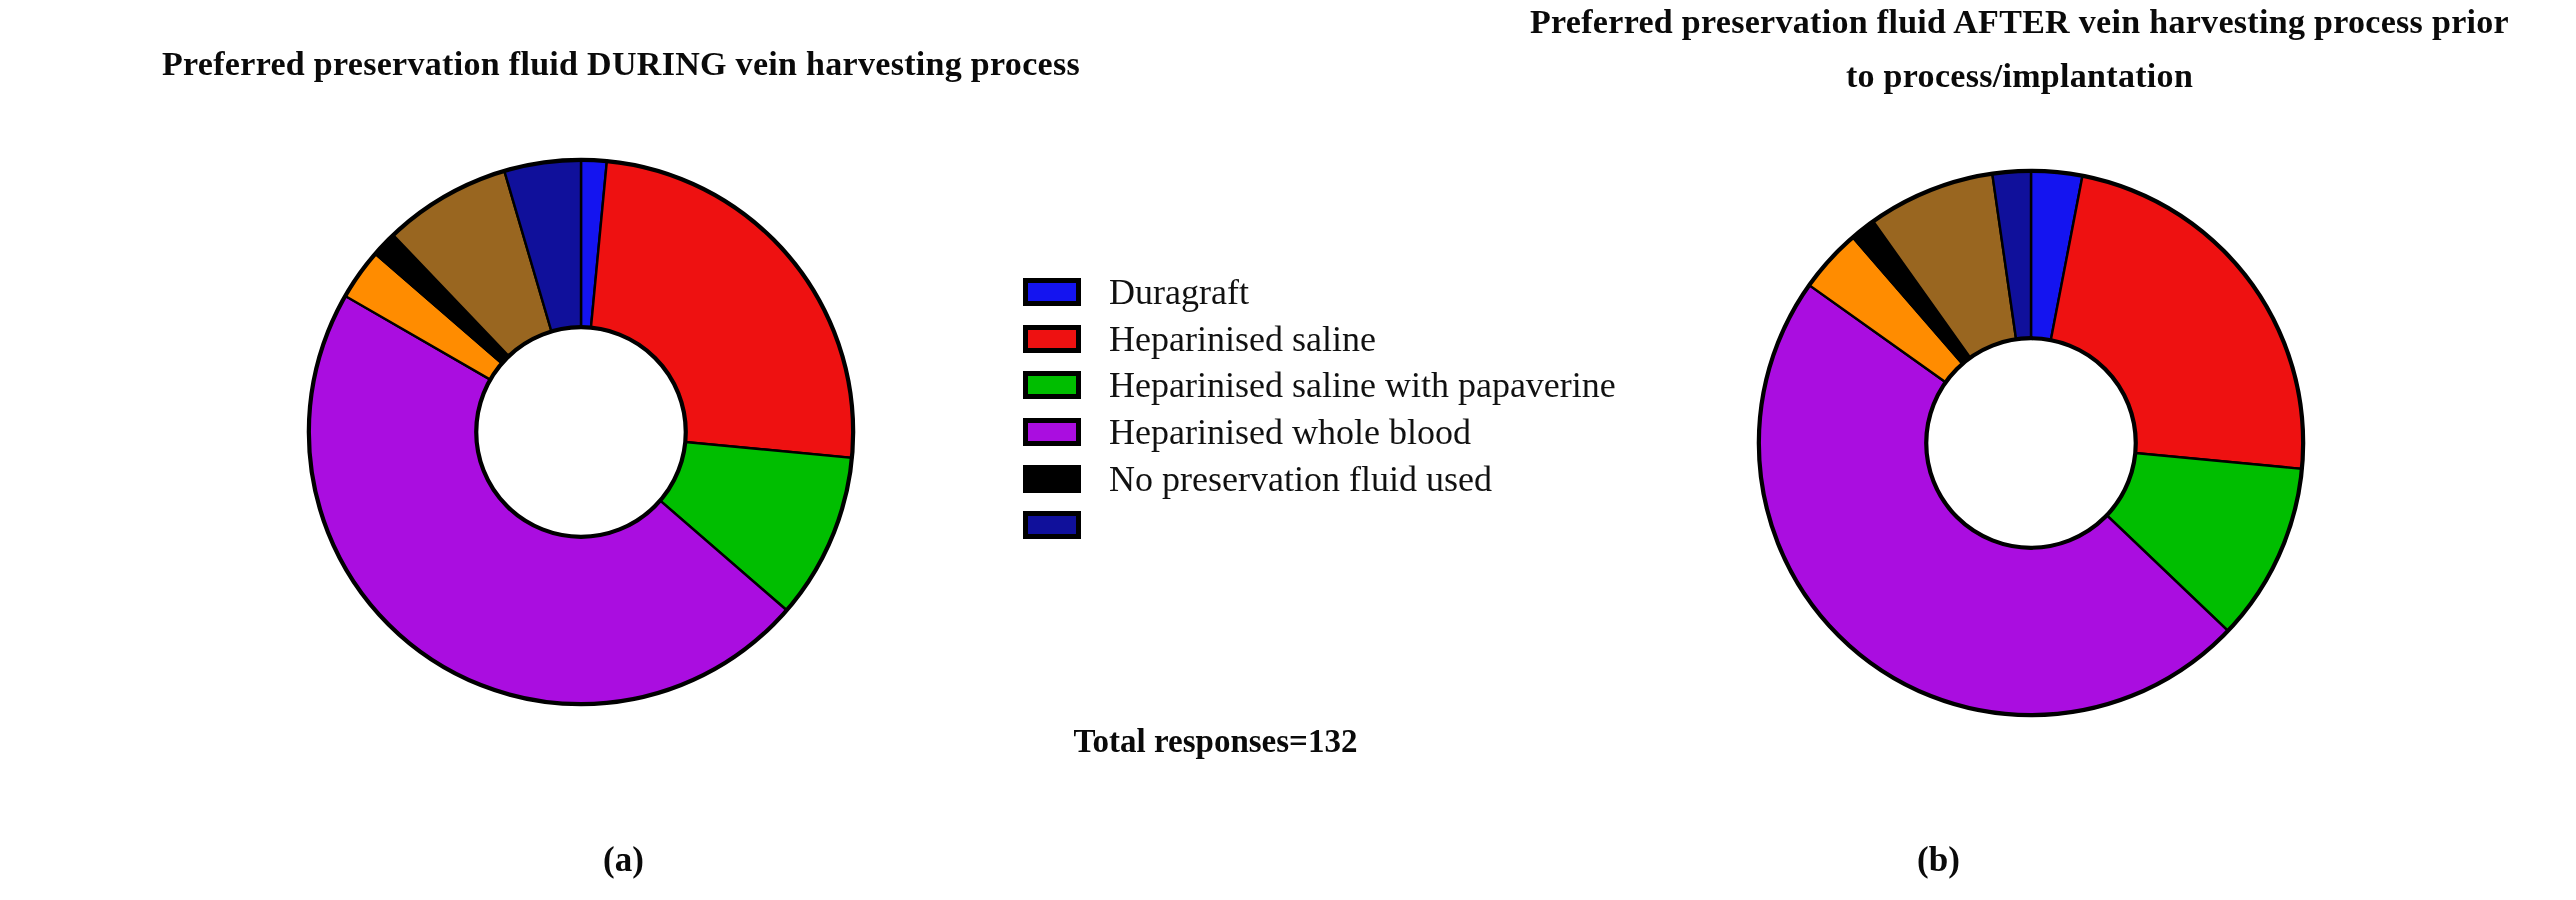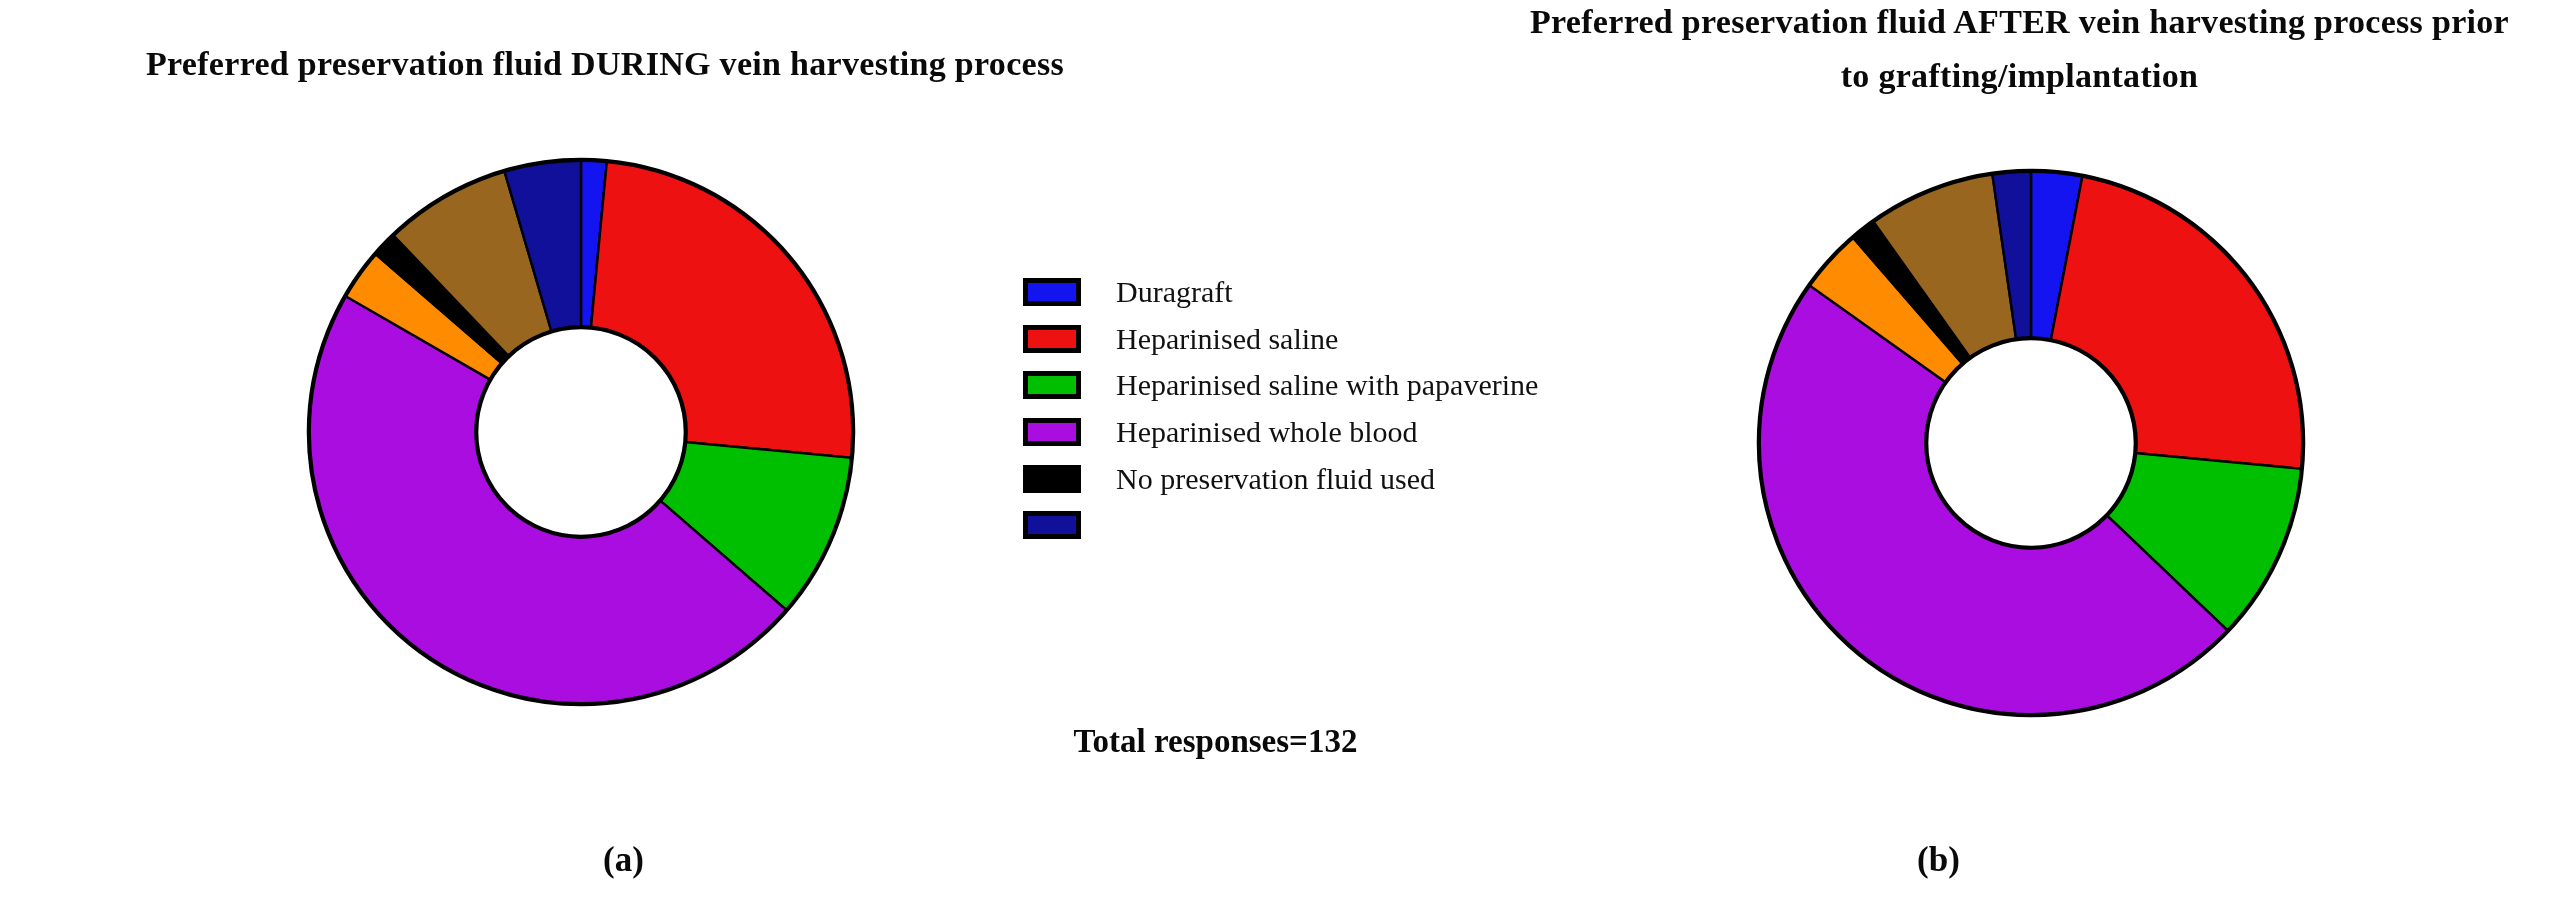--- a/index.html
+++ b/index.html
@@ -18,21 +18,21 @@
   .abs { position: absolute; }
 
   .chart-title {
     font-size: 34px;
     font-weight: bold;
     text-align: center;
     letter-spacing: 0.3px;
     line-height: 54px;
     color: #0a0a0a;
   }
-  #title-a { left: 0px;    top: 37px;  width: 1162px; padding-left: 24px; }
+  #title-a { left: 16px;    top: 37px;  width: 1162px; padding-left: 24px; }
   #title-b { left: 1463px; top: -4.8px;  width: 1113px; }
 
   #donut-a { left: 298px;  top: 149px; width: 566px; height: 566px; }
   #donut-b { left: 1748px; top: 160px; width: 566px; height: 566px; }
 
   #legend {
     left: 1023px;
     top: 278px;
     display: flex;
     flex-direction: column;
@@ -49,22 +49,22 @@
     height: 28px;
     background: #000000;
     border: 5.4px solid #000000;
     flex: 0 0 auto;
   }
   .legend-swatch-inner {
     width: 100%;
     height: 100%;
   }
   .legend-label {
-    margin-left: 35px;
-    font-size: 30px;
+    margin-left: 28px;
+    font-size: 36px;
     line-height: 28px;
     white-space: nowrap;
     color: #111111;
   }
 
   #total-note {
     left: 993px;
     top: 723px;
     width: 445px;
     text-align: center;
@@ -81,21 +81,21 @@
   #caption-a { left: 503px; }
   #caption-b { left: 1818px; }
 </style>
 </head>
 <body>
 
 <div class="abs chart-title" id="title-a">Preferred preservation fluid DURING vein harvesting process</div>
 
 <div class="abs chart-title" id="title-b">
   <div>Preferred preservation fluid AFTER vein harvesting process prior</div>
-  <div>to grafting/implantation</div>
+  <div>to process/implantation</div>
 </div>
 
 <svg class="abs" id="donut-a" viewBox="0 0 940 940">
     <path d="M470.00 18.00 A452 452 0 0 1 512.97 20.05 L486.54 296.79 A174 174 0 0 0 470.00 296.00 Z" fill="#1414F0" stroke="#000000" stroke-width="4"></path>
     <path d="M512.97 20.05 A452 452 0 0 1 919.95 512.97 L643.21 486.54 A174 174 0 0 0 486.54 296.79 Z" fill="#EE1111" stroke="#000000" stroke-width="4"></path>
     <path d="M919.95 512.97 A452 452 0 0 1 811.60 766.00 L601.50 583.95 A174 174 0 0 0 643.21 486.54 Z" fill="#00BE00" stroke="#000000" stroke-width="4"></path>
     <path d="M811.60 766.00 A452 452 0 0 1 78.56 244.00 L319.31 383.00 A174 174 0 0 0 601.50 583.95 Z" fill="#AA0DE0" stroke="#000000" stroke-width="4"></path>
     <path d="M78.56 244.00 A452 452 0 0 1 128.40 174.00 L338.50 356.05 A174 174 0 0 0 319.31 383.00 Z" fill="#FF8C00" stroke="#000000" stroke-width="4"></path>
     <path d="M128.40 174.00 A452 452 0 0 1 158.08 142.87 L349.93 344.07 A174 174 0 0 0 338.50 356.05 Z" fill="#000000" stroke="#000000" stroke-width="4"></path>
     <path d="M158.08 142.87 A452 452 0 0 1 342.66 36.31 L420.98 303.05 A174 174 0 0 0 349.93 344.07 Z" fill="#996620" stroke="#000000" stroke-width="4"></path>

